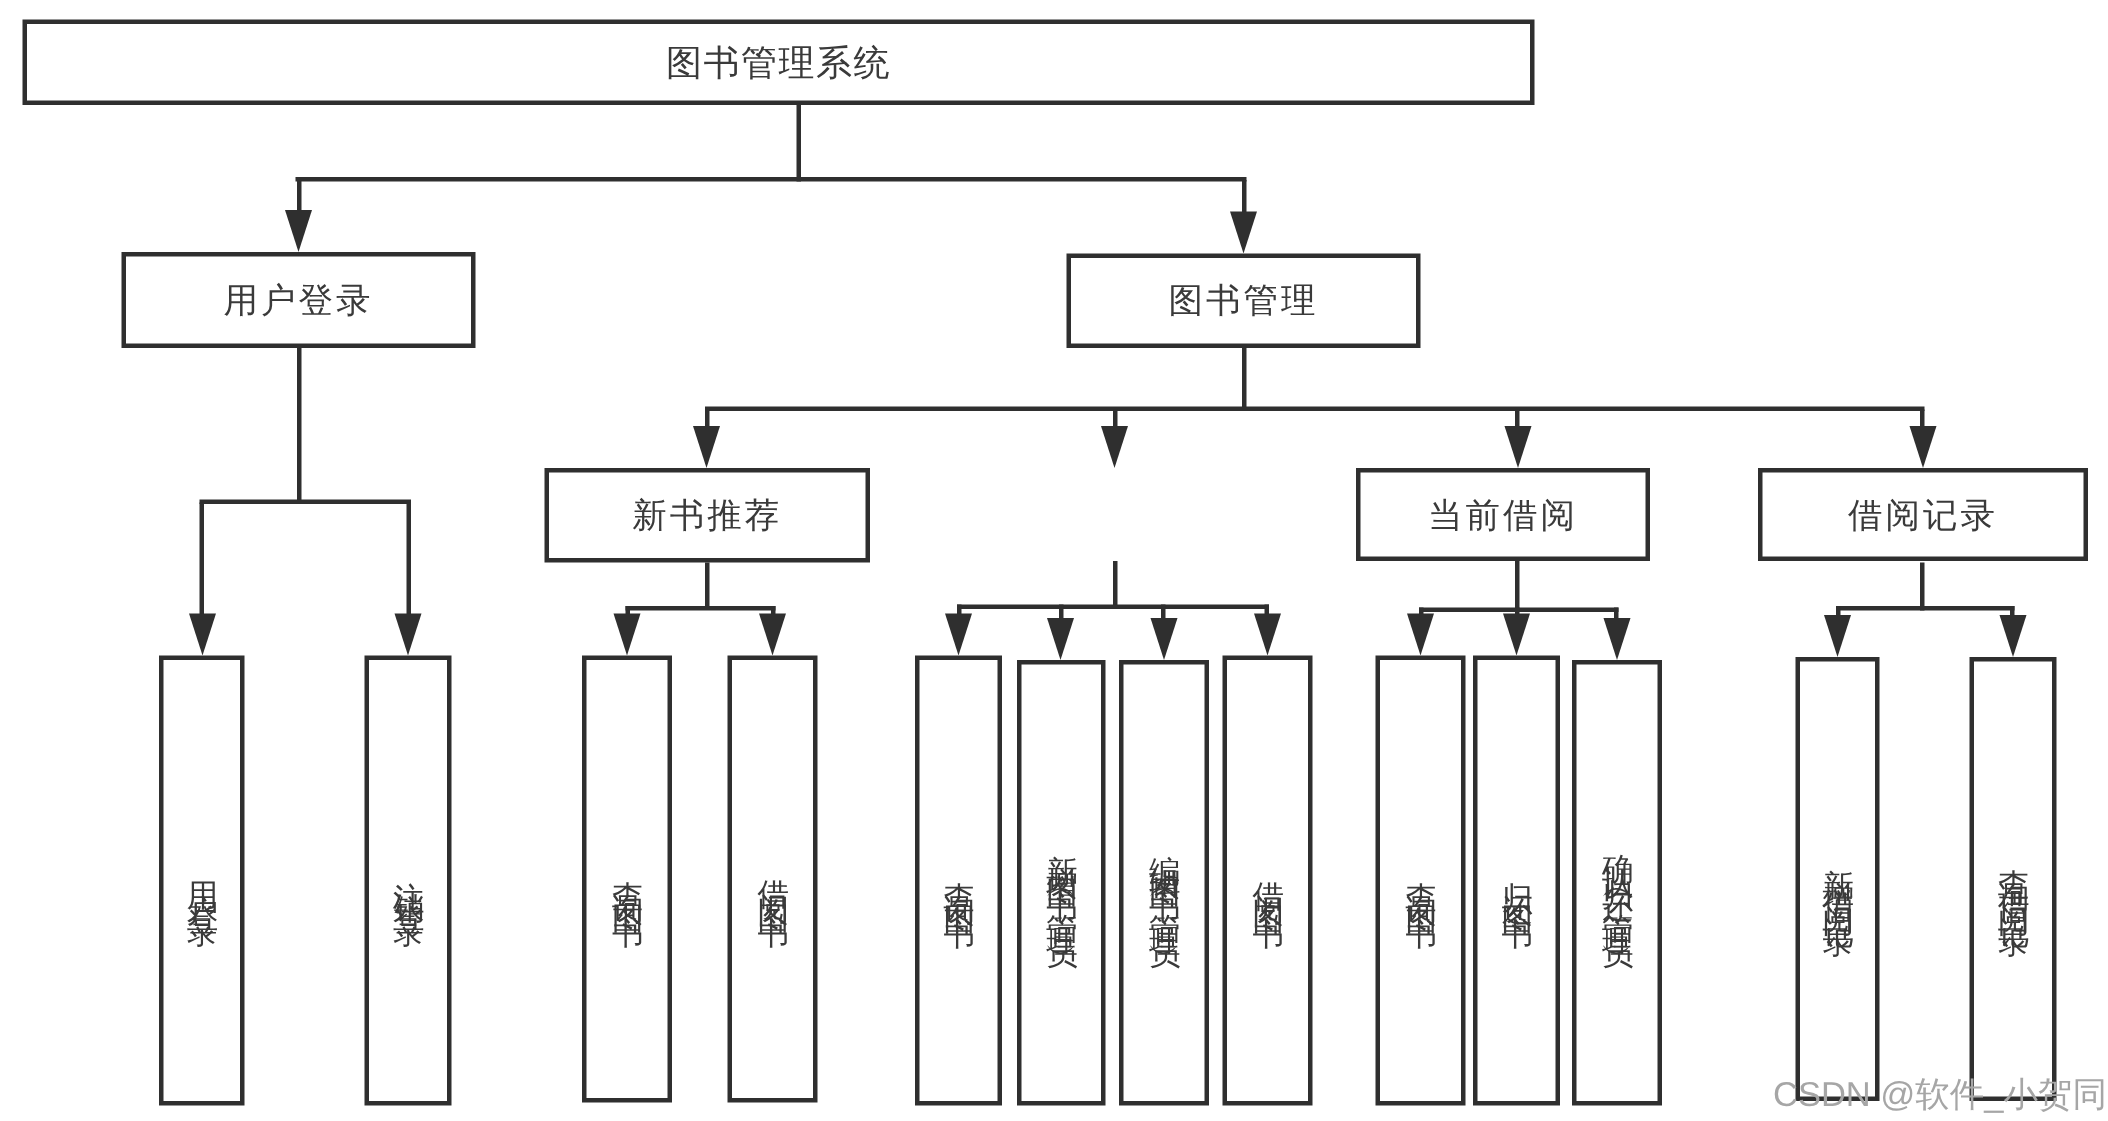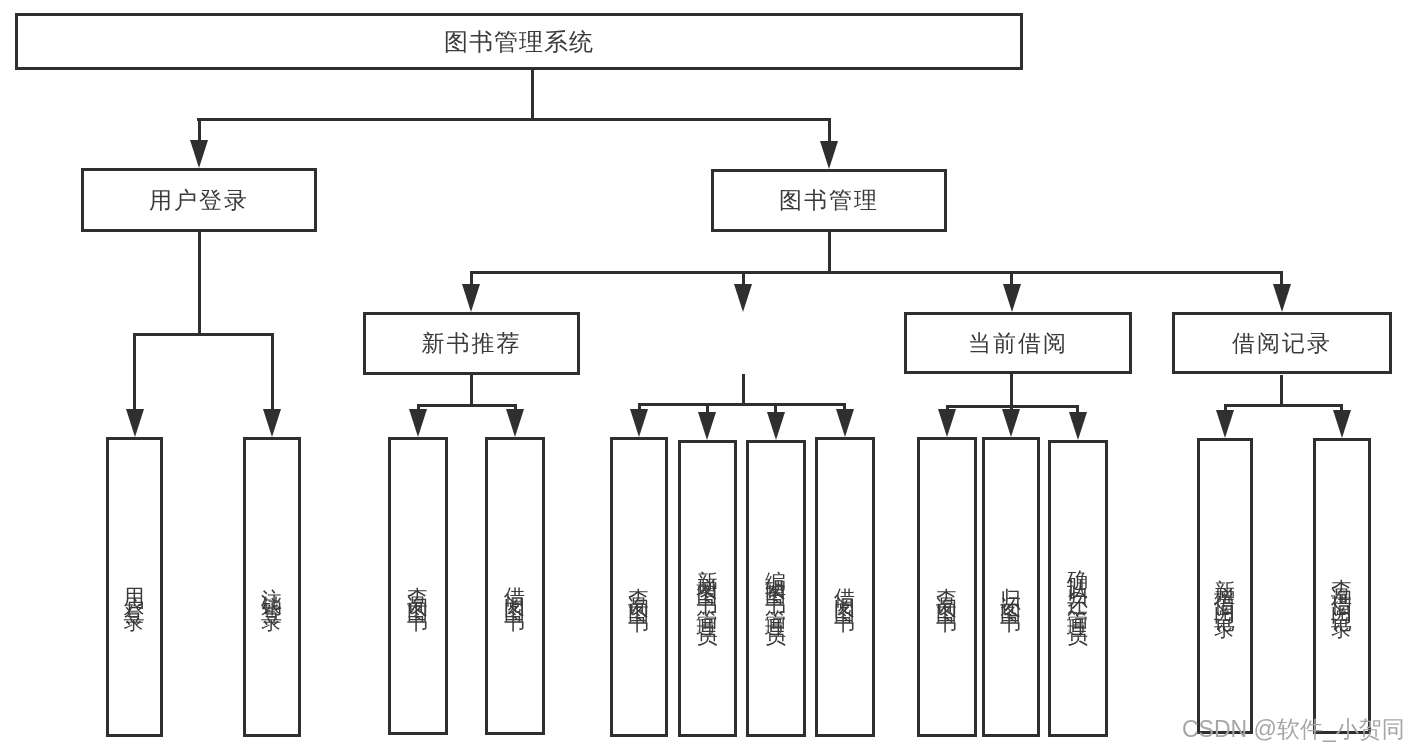--- a/index.html
+++ b/index.html
@@ -66,21 +66,21 @@
   <div class="line" style="left:742px;top:273px;width:3px;height:14px"></div>
   <div class="arrow" style="left:734px;top:284px"></div>
   <div class="line" style="left:1010px;top:273px;width:3px;height:14px"></div>
   <div class="arrow" style="left:1003px;top:284px"></div>
   <div class="line" style="left:1280px;top:273px;width:3px;height:14px"></div>
   <div class="arrow" style="left:1273px;top:284px"></div>
 
   <div class="box" style="left:363px;top:312px;width:217px;height:63px">
     <span class="hlabel">新书推荐</span>
   </div>
-  <div class="box" style="left:904px;top:312px;width:228px;height:62px">
+  <div class="box" style="left:904px;top:312px;width:196px;height:62px">
     <span class="hlabel">当前借阅</span>
   </div>
   <div class="box" style="left:1172px;top:312px;width:220px;height:62px">
     <span class="hlabel">借阅记录</span>
   </div>
 
   <div class="line" style="left:470px;top:375px;width:3px;height:31px"></div>
   <div class="line" style="left:417px;top:404px;width:100px;height:3px"></div>
   <div class="line" style="left:417px;top:404px;width:3px;height:8px"></div>
   <div class="arrow" style="left:409px;top:409px"></div>

